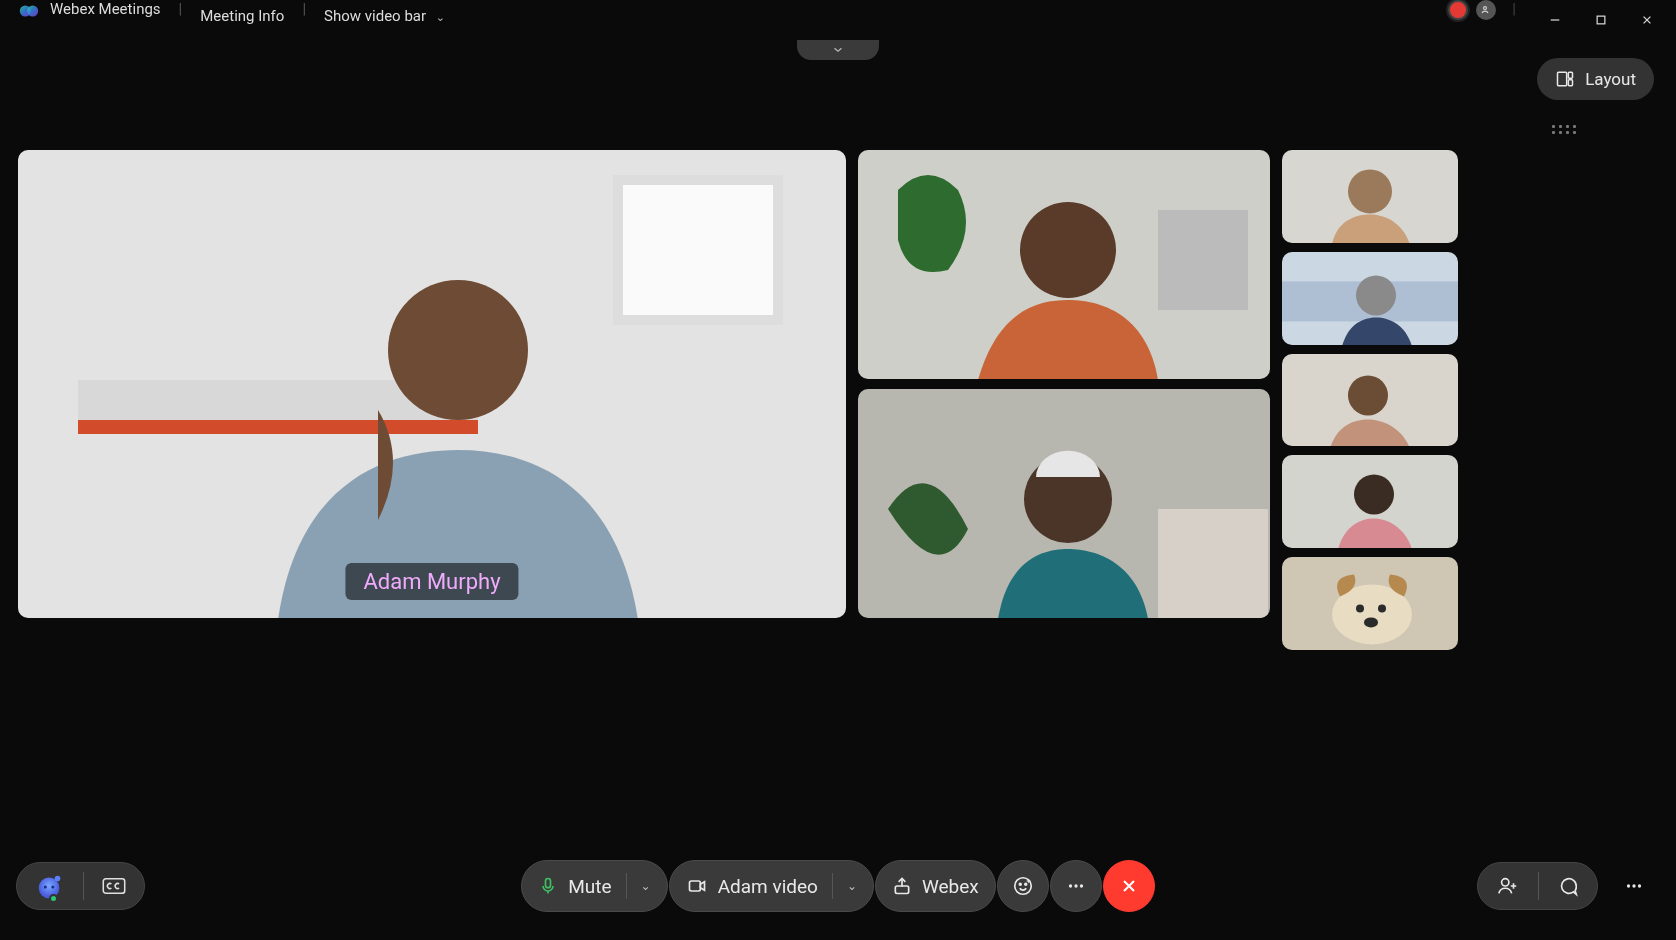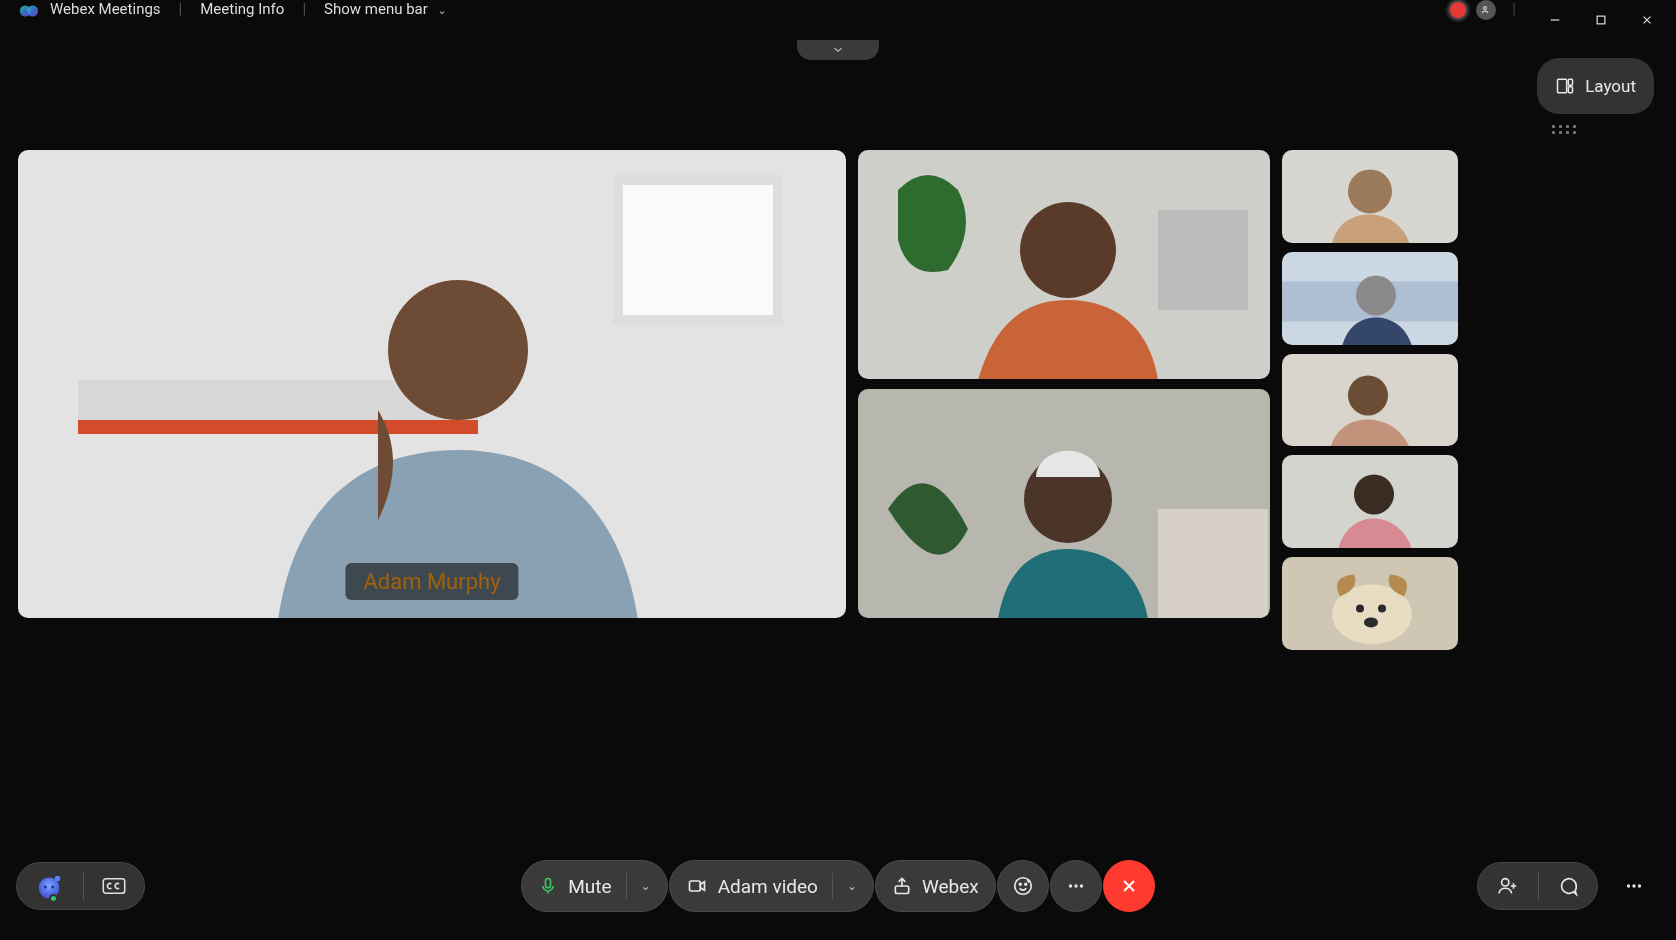--- a/index.html
+++ b/index.html
@@ -25,21 +25,21 @@
     font-size: 15px;
     color: #ddd;
   }
   .logo {
     width: 22px; height: 22px;
     margin-right: 10px;
     display: flex; align-items: center; justify-content: center;
   }
   .app-name { font-weight: 400; }
   .title-sep { margin: 0 18px; color: #555; }
-  .title-link { cursor: pointer; }
+  .title-link { cursor: pointer; margin-top: 7px; }
   .title-link .chev { margin-left: 6px; font-size: 11px; color: #bbb; }
   .title-spacer { flex: 1; }
   .title-pill {
     width: 20px; height: 20px; border-radius: 50%;
     margin-left: 8px;
     display: flex; align-items: center; justify-content: center;
   }
   .title-pill.red { background: #e53935; border: 2px solid #444; box-shadow: 0 0 0 2px #222; }
   .title-pill.grey { background: #555; }
   .title-sep-right { margin: 0 16px; color: #444; }
@@ -58,21 +58,21 @@
     border-radius: 0 0 14px 14px;
     display: flex; align-items: center; justify-content: center;
     color: #bbb; font-size: 12px;
     cursor: pointer;
   }
 
   
   .layout-btn {
     position: absolute;
     top: 58px; right: 22px;
-    height: 56px;
+    height: 42px;
     padding: 0 18px;
     background: #333;
     border-radius: 22px;
     display: flex; align-items: center;
     gap: 10px;
     font-size: 17px;
     color: #e8e8e8;
     cursor: pointer;
   }
 
@@ -108,21 +108,21 @@
   .thumb-col { flex: 0 0 176px; display: flex; flex-direction: column; gap: 9px; height: 500px; }
   .thumb-col .tile { height: 94px; }
 
   .name-tag {
     position: absolute;
     bottom: 18px; left: 50%; transform: translateX(-50%);
     background: rgba(0,0,0,0.55);
     padding: 6px 18px;
     border-radius: 6px;
     font-size: 22px;
-    color: #a16207;
+    color: #f0abfc;
   }
 
   
   .toolbar {
     position: absolute;
     left: 0; right: 0; bottom: 28px;
     height: 52px;
     display: flex;
     align-items: center;
   }
@@ -216,21 +216,21 @@
       <circle cx="16" cy="12" r="6" fill="url(#wg)" opacity="0.85"></circle>
     </svg>
   </span>
   <span class="app-name">Webex Meetings</span>
   <span class="title-sep">|</span>
   <span class="title-link">
     <span>Meeting Info</span>
   </span>
   <span class="title-sep">|</span>
   <span class="title-link">
-    <span>Show menu bar</span>
+    <span>Show video bar</span>
     <span class="chev">⌄</span>
   </span>
   <span class="title-spacer"></span>
 
   <span class="title-pill red"></span>
   <span class="title-pill grey">
     <svg viewBox="0 0 24 24" width="12" height="12" fill="none" stroke="#ccc" stroke-width="2.5">
       <circle cx="10" cy="8" r="3"></circle>
         <path d="M4 18c1-3 4-4 6-4s5 1 6 4"></path>
     </svg>

